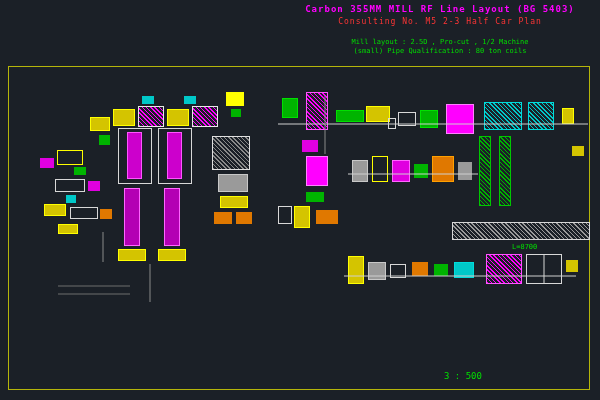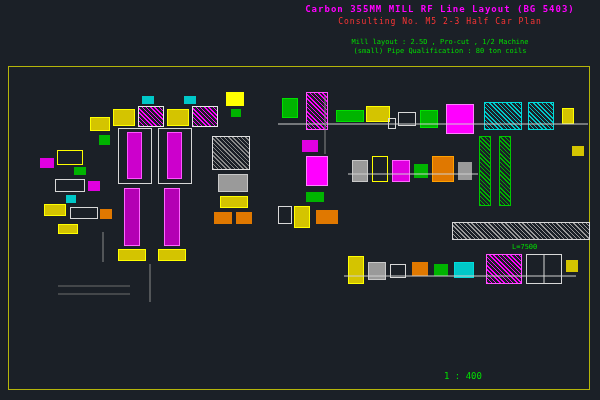--- a/index.html
+++ b/index.html
@@ -97,15 +97,15 @@
       <line x1="278" y1="124" x2="588" y2="124" stroke="#cfcfcf" stroke-width="1"></line>
       <line x1="348" y1="174" x2="478" y2="174" stroke="#cfcfcf" stroke-width="1"></line>
       <line x1="344" y1="276" x2="576" y2="276" stroke="#cfcfcf" stroke-width="1"></line>
       <line x1="325" y1="96" x2="325" y2="154" stroke="#8a8a8a" stroke-width="1"></line>
       <line x1="150" y1="264" x2="150" y2="302" stroke="#8a8a8a" stroke-width="1"></line>
       <line x1="103" y1="232" x2="103" y2="262" stroke="#8a8a8a" stroke-width="1"></line>
       <line x1="544" y1="254" x2="544" y2="284" stroke="#d8d8d8" stroke-width="1"></line>
       <line x1="58" y1="286" x2="130" y2="286" stroke="#6f6f6f" stroke-width="1"></line>
       <line x1="58" y1="294" x2="130" y2="294" stroke="#6f6f6f" stroke-width="1"></line>
     </svg>
-    <span class="lbl" style="left: 512px; top: 244px; color: rgb(0, 224, 0); font-size: 7px;">L=7500</span>
-    <span class="lbl" style="left: 444px; top: 372px; color: rgb(0, 224, 0); font-size: 9px;">1 : 400</span>
+    <span class="lbl" style="left: 512px; top: 244px; color: rgb(0, 224, 0); font-size: 7px;">L=8700</span>
+    <span class="lbl" style="left: 444px; top: 372px; color: rgb(0, 224, 0); font-size: 9px;">3 : 500</span>
   </div>
 
 </body></html>

